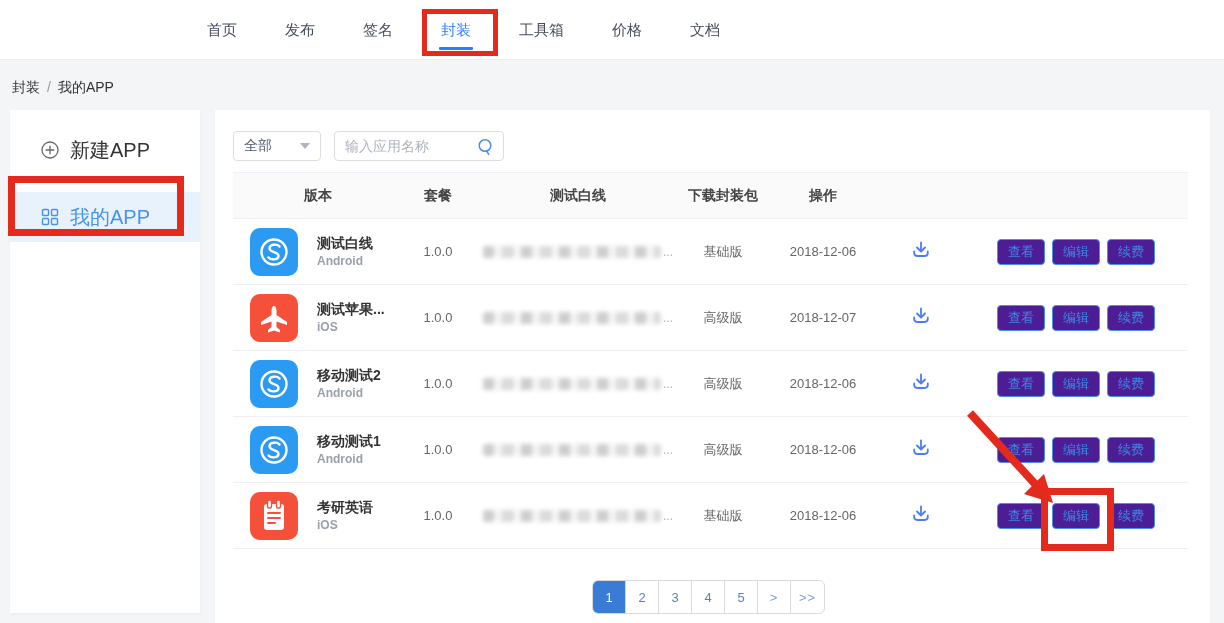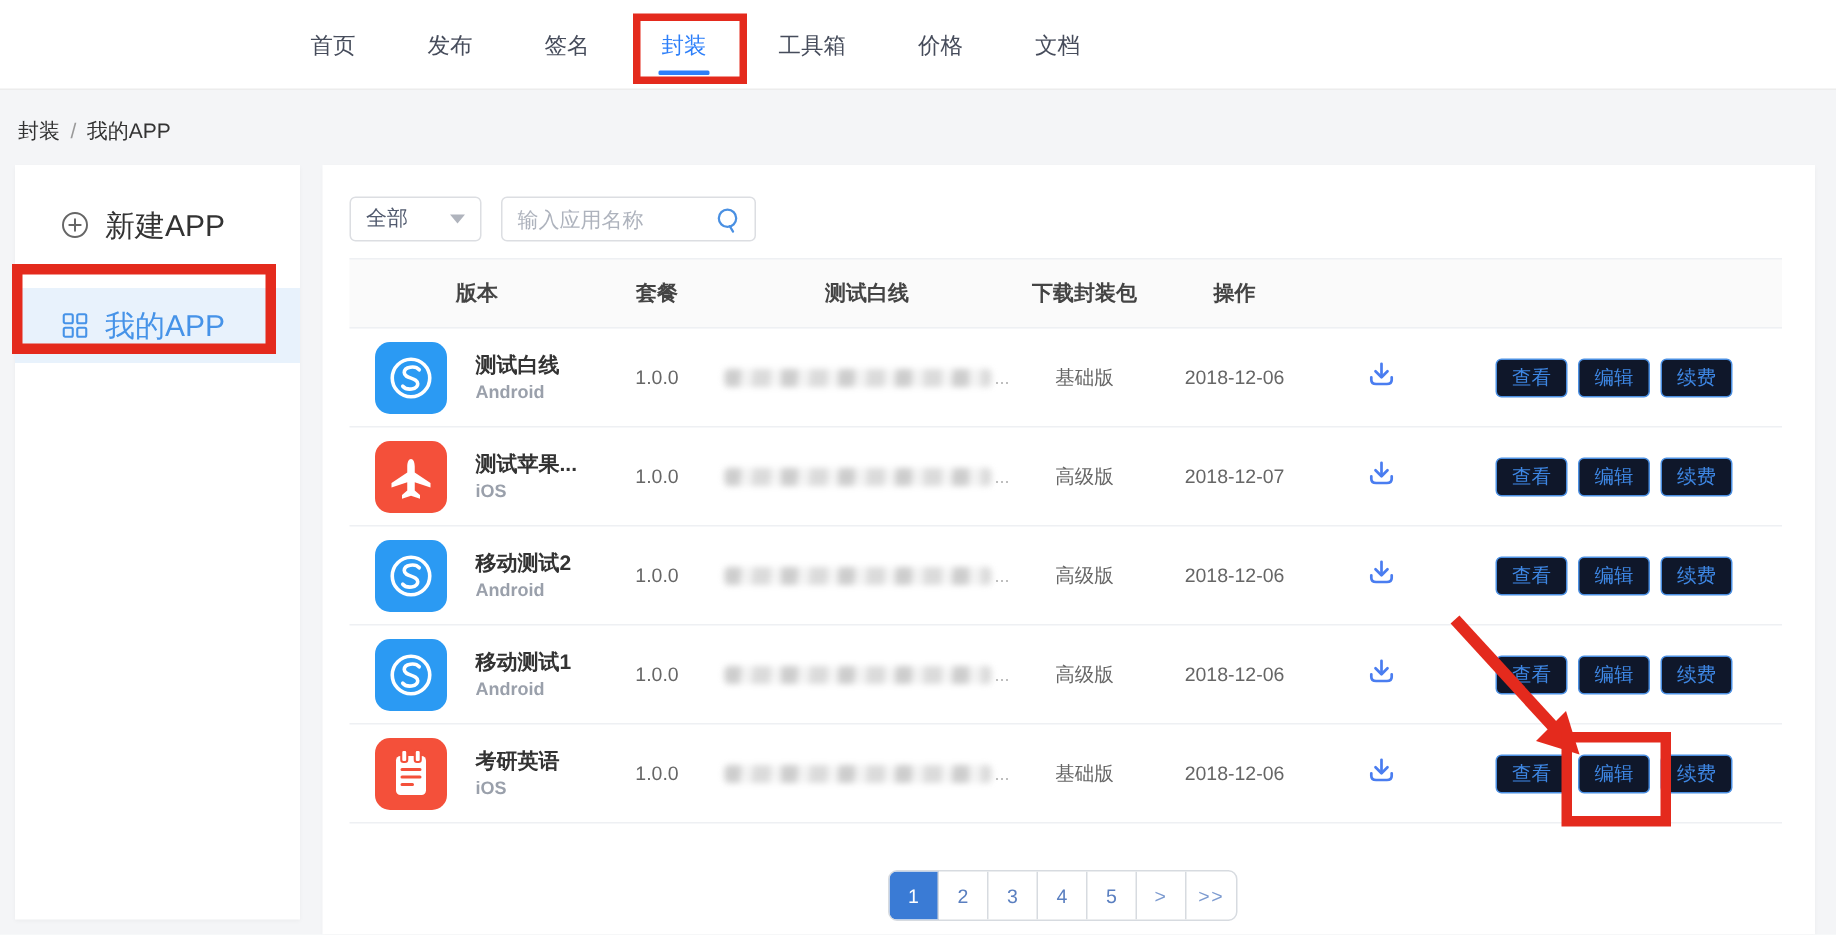--- a/index.html
+++ b/index.html
@@ -43,21 +43,21 @@
   .tbody .trow { height:66px; border-bottom:1px solid #eef0f3; }
   .appicon { width:48px; height:48px; border-radius:10px; margin-right:19px; flex:none; display:flex; align-items:center; justify-content:center; position:relative; }
   .nm { line-height:1.45;font-weight:bold; }
   .nm .n1 { font-size:14px; color:#333; }
   .nm .n2 { font-size:12px; color:#9aa0ab; }
   .blur-wrap { display:flex; align-items:center; justify-content:center; }
   .blur-strip { width:178px; height:12px; border-radius:3px; background:repeating-linear-gradient(93deg,#bdbdbd 0 11px,#efefef 11px 19px,#cfcfcf 19px 31px,#f3f3f3 31px 38px); filter:blur(2px); opacity:.75; }
   .blur-dots { color:#b5b5b5; font-size:12px; margin-left:2px; }
   .dl-btn { display:inline-flex; cursor:pointer; }
   .acts { display:flex; justify-content:flex-end; gap:7px; padding-right:33px; }
-  .btn { width:48px; height:26px; border:1px solid #4b8fe2; border-radius:4px; background:#0f172a; color:#3e87e4; font-size:13px; display:flex; align-items:center; justify-content:center; cursor:pointer; font-family:inherit; }
+  .btn { width:48px; height:26px; border:1px solid #4b8fe2; border-radius:4px; background:#4c1d95; color:#3e87e4; font-size:13px; display:flex; align-items:center; justify-content:center; cursor:pointer; font-family:inherit; }
 
   
   .pager { position:absolute; left:377px; top:470px; display:flex; list-style:none; border:1px solid #d7dbe0; border-radius:6px; overflow:hidden; background:#fff; }
   .pager li { width:33px; height:32px; display:flex; align-items:center; justify-content:center; font-size:13px; color:#5a7fc0; border-right:1px solid #d7dbe0; cursor:pointer; }
   .pager li:last-child { border-right:none; }
   .pager li.active { background:#3a7bd5; color:#fff; }
   .pager li.arrow-pg { color:#7d9bd0; letter-spacing:1px; }
 
   
   .red-box { position:absolute; border:6px solid #e42a1d; z-index:9; pointer-events:none; }

